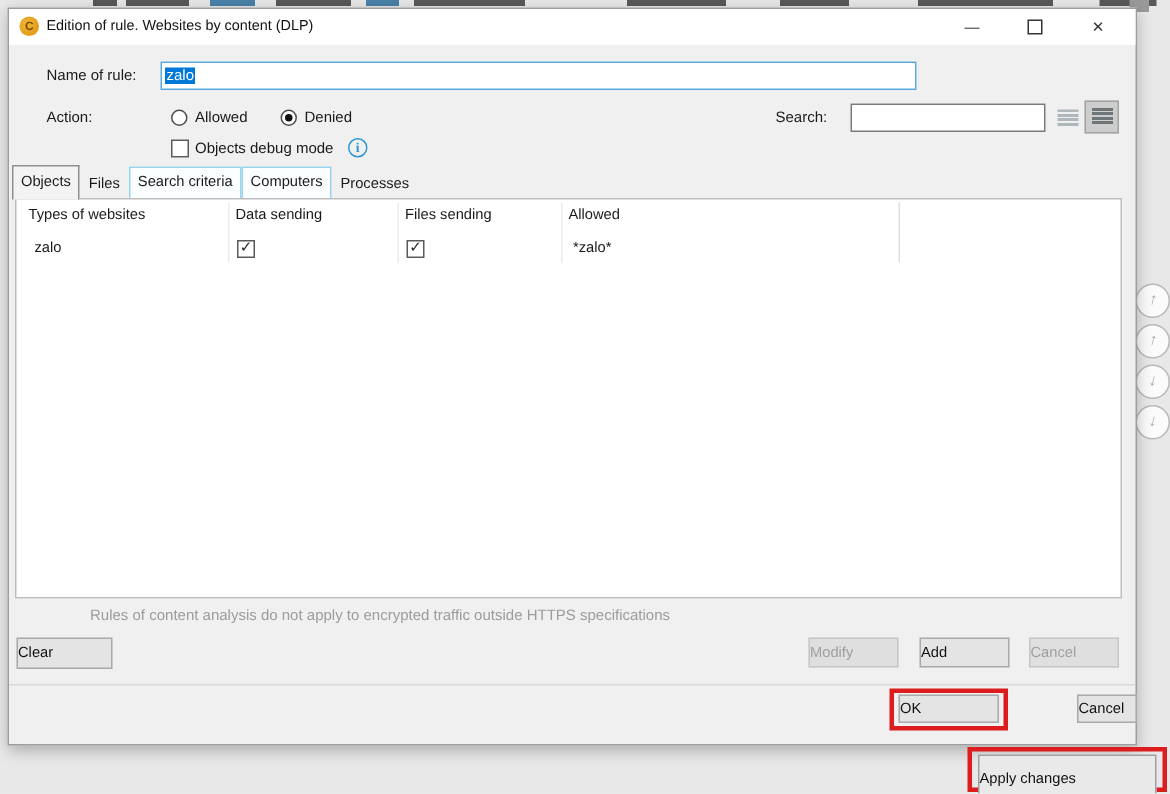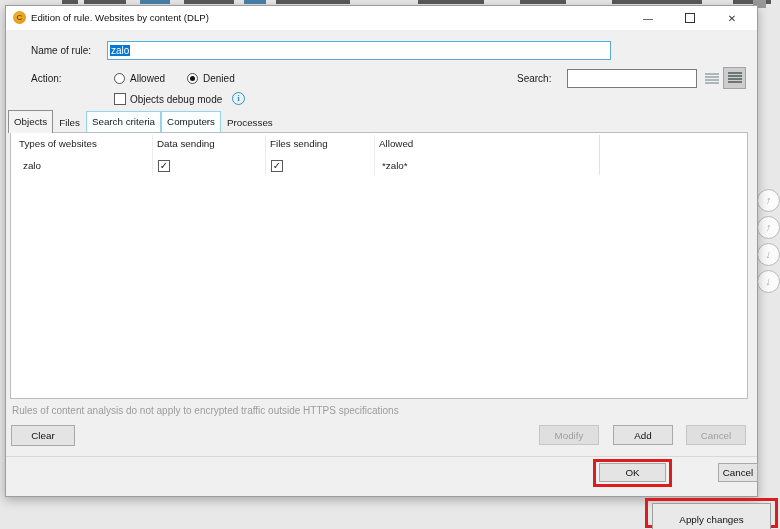--- a/index.html
+++ b/index.html
@@ -23,21 +23,21 @@
   .titlebar{position:absolute;left:0;top:0;right:0;height:24px;background:#ffffff;}
   .app-icon{position:absolute;left:7px;top:5px;width:13px;height:13px;border-radius:50%;
     background:radial-gradient(circle at 40% 40%,#f0b63a,#dd9204);color:#7a4a00;font-weight:bold;
     font-size:8px;line-height:13px;text-align:center;}
   .title-text{position:absolute;left:25px;top:0;height:24px;line-height:24px;font-size:9.6px;color:#111;}
   .win-controls{position:absolute;right:4px;top:0;height:24px;display:flex;}
   .win-btn{width:42px;height:24px;display:flex;align-items:center;justify-content:center;color:#333;font-size:10px;cursor:default;}
   .max-glyph{width:8px;height:8px;border:1px solid #333;display:inline-block;}
 
   .lbl{position:absolute;line-height:19px;color:#1a1a1a;}
-  .gray-note{color:#9c9c9c;}
+  .gray-note{color:#9c9c9c;margin-left:48px;}
 
   .name-input{position:absolute;left:101px;top:35px;width:504px;height:19px;background:#fff;
     border:1px solid #58aadc;box-sizing:border-box;line-height:17px;padding-left:2px;}
   .sel{background:#0078d7;color:#fff;padding:0 1px;}
 
   .radio{position:absolute;width:11px;height:11px;border:1px solid #4d4d4d;border-radius:50%;background:#fff;box-sizing:border-box;}
   .radio.on::after{content:"";position:absolute;left:2px;top:2px;width:5px;height:5px;border-radius:50%;background:#111;}
   .checkbox{position:absolute;width:12px;height:12px;border:1px solid #5a5a5a;background:#fff;box-sizing:border-box;
     font-size:10px;line-height:10px;text-align:center;color:#222;}
   .checkbox.checked::after{content:"✓";}
@@ -59,21 +59,21 @@
   .tab.active{height:22px;line-height:21px;background:#f3f3f3;border:1px solid #8f8f8f;border-bottom:none;position:relative;z-index:3;}
   .tab.hl{border:1px solid #97d3ea;background:#fbfeff;height:20px;line-height:19px;}
 
   
   .panel{position:absolute;left:4px;top:126px;width:738px;height:267px;background:#fff;border:1px solid #bdbdbd;box-sizing:border-box;}
   .col-sep{position:absolute;top:2px;width:1px;height:40px;background:#ececec;}
   .th{position:absolute;top:5px;font-size:9.8px;color:#1a1a1a;white-space:nowrap;}
   .td{position:absolute;top:27px;font-size:9.8px;color:#1a1a1a;white-space:nowrap;}
 
   .btn{position:absolute;background:#e4e4e4;border:1px solid #a9a9a9;box-sizing:border-box;
-    text-align:center;font-size:9.8px;color:#111;font-family:"Liberation Sans",sans-serif;padding:0;}
+    text-align:left;font-size:9.8px;color:#111;font-family:"Liberation Sans",sans-serif;padding:0;}
   .btn.disabled{background:#dfdfdf;border-color:#c6c6c6;color:#9f9f9f;}
   .footer-line{position:absolute;left:0;right:0;top:450px;height:1px;background:#d8d8d8;}
   .red-box{position:absolute;border:3px solid #dd1d1d;box-sizing:border-box;}
 </style>
 </head>
 <body>
 
 <div id="screen">
 
   <div>

